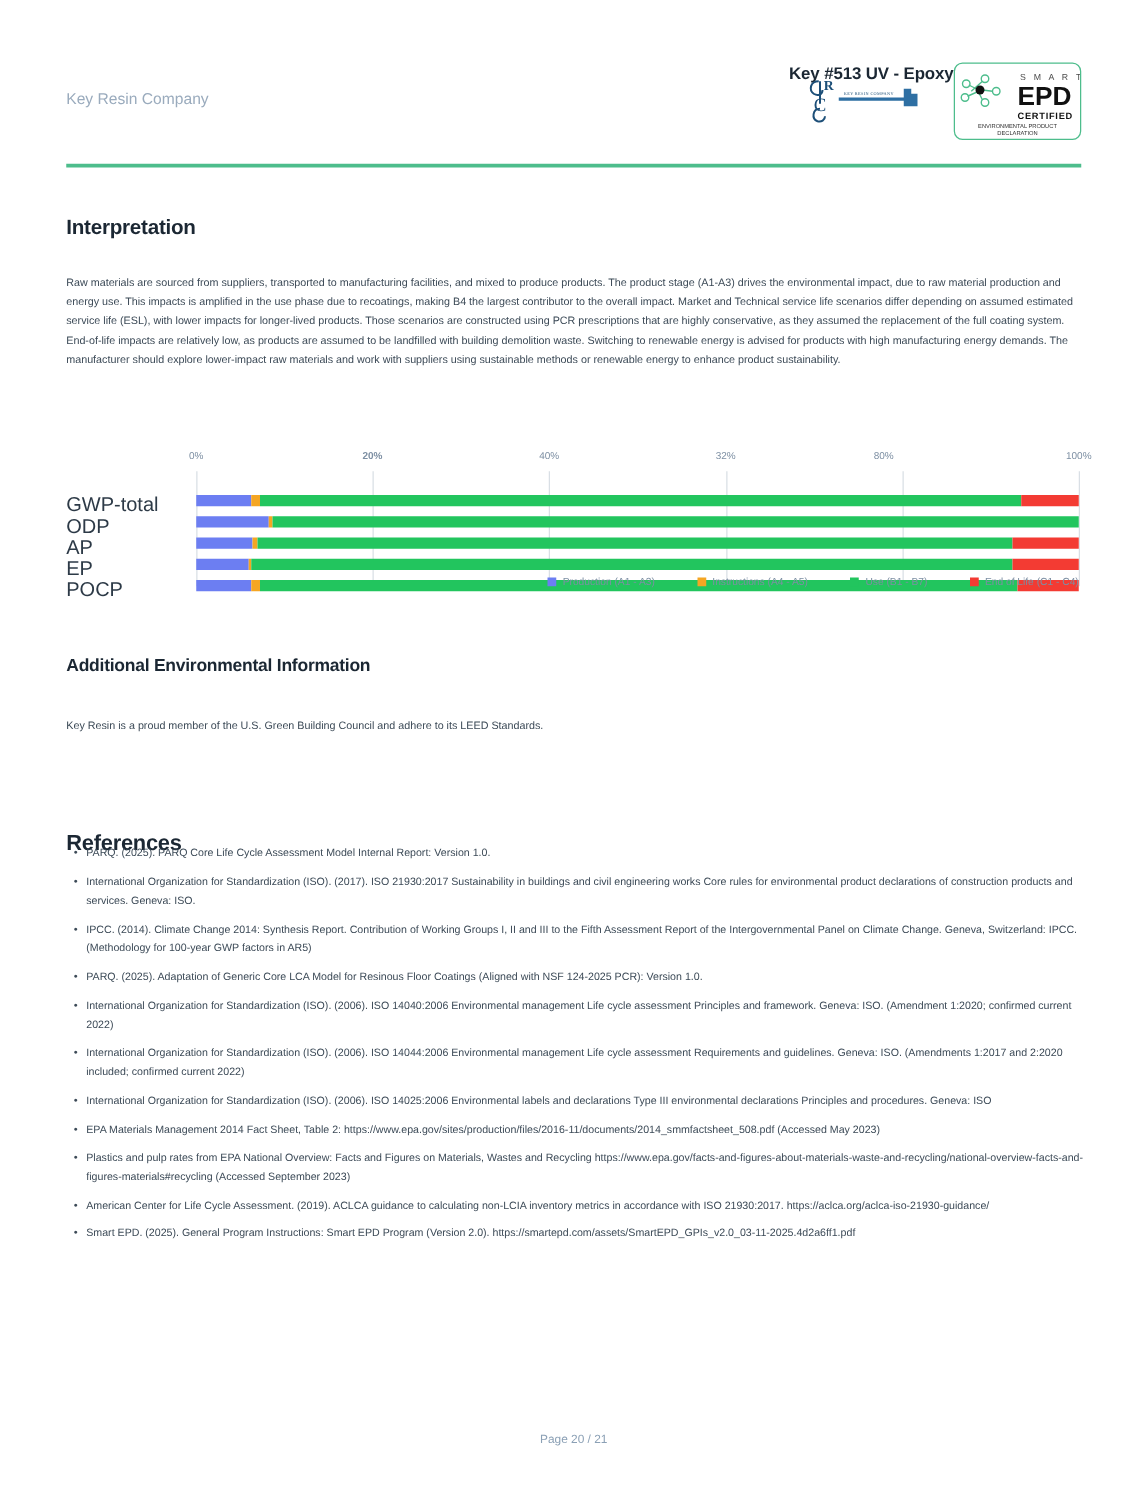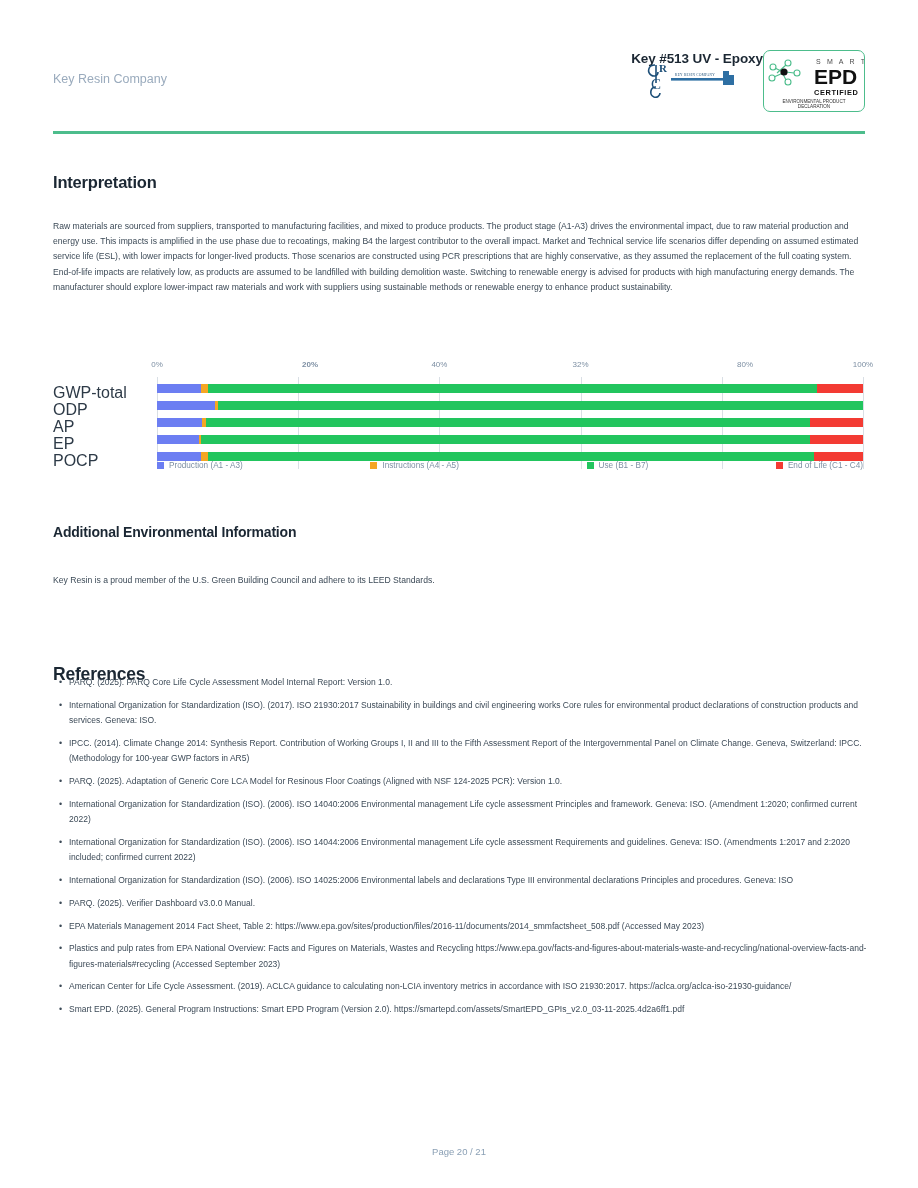--- a/index.html
+++ b/index.html
@@ -105,29 +105,29 @@
     color: #7d8fa3;
     transform: translateX(-50%);
     white-space: nowrap;
   }
   .gridline {
     position: absolute;
     top: 17px;
     width: 1px; height: 92px;
     background: #d9dfe5;
   }
-  .row { position: absolute; left: 0; width: 698px; height: 9px; }
+  .row { position: absolute; left: 0; width: 698px; height: 9px; margin-top: 12px; }
   .row-label-inner { position: absolute; left: -104px; width: 100px; text-align: left; top: 0; }
   .seg { position: absolute; top: 0; height: 9px; }
   .legend {
     position: absolute;
     left: 104px; top: 118px;
     width: 706px;
     display: flex;
-    justify-content: space-between;
+    justify-content: flex-end;
     gap: 34px;
     font-size: 8.2px;
     color: #7d8fa3;
   }
   .legend-item { display: flex; align-items: center; gap: 5px; white-space: nowrap; }
   .legend-swatch { width: 7px; height: 7px; display: inline-block; }
 
   
   .refs {
     position: absolute;
@@ -213,27 +213,27 @@
   </div>
   <div class="hdr-rule"></div>
 
   <h2 class="sec" id="h-interpretation">Interpretation</h2>
   <div class="body-para">Raw materials are sourced from suppliers, transported to manufacturing facilities, and mixed to produce products. The product stage (A1-A3) drives the environmental impact, due to raw material production and energy use. This impacts is amplified in the use phase due to recoatings, making B4 the largest contributor to the overall impact. Market and Technical service life scenarios differ depending on assumed estimated service life (ESL), with lower impacts for longer-lived products. Those scenarios are constructed using PCR prescriptions that are highly conservative, as they assumed the replacement of the full coating system. End-of-life impacts are relatively low, as products are assumed to be landfilled with building demolition waste. Switching to renewable energy is advised for products with high manufacturing energy demands. The manufacturer should explore lower-impact raw materials and work with suppliers using sustainable methods or renewable energy to enhance product sustainability.</div>
 
   <div class="chart">
     <div class="chart-plot" id="chart-plot">
         <div class="axis-label" style="left: 0px;">0%</div>
         <div class="gridline" style="left: 0px;"></div>
-        <div class="axis-label" style="left: 153px; font-weight: bold;">20%</div>
+        <div class="axis-label" style="left: 141px; font-weight: bold;">20%</div>
         <div class="gridline" style="left: 141.2px;"></div>
         <div class="axis-label" style="left: 282.4px;">40%</div>
         <div class="gridline" style="left: 282.4px;"></div>
         <div class="axis-label" style="left: 423.6px;">32%</div>
         <div class="gridline" style="left: 423.6px;"></div>
-        <div class="axis-label" style="left: 588px;">80%</div>
+        <div class="axis-label" style="left: 550px;">80%</div>
         <div class="gridline" style="left: 564.8px;"></div>
         <div class="axis-label" style="left: 706px;">100%</div>
         <div class="gridline" style="left: 706px;"></div>
         <div class="row" style="top: 24px;">
           <div class="row-label-inner">GWP-total</div>
           <div class="seg" title="Production (A1 - A3): 6.2%" style="left: 0px; width: 43.772px; background: rgb(108, 126, 242);"></div>
           <div class="seg" title="Construction (A4 - A5): 1%" style="left: 43.772px; width: 7.06px; background: rgb(245, 166, 35);"></div>
           <div class="seg" title="Use (B1 - B7): 86.3%" style="left: 50.832px; width: 609.278px; background: rgb(34, 197, 94);"></div>
           <div class="seg" title="End of Life (C1 - C4): 6.5%" style="left: 660.11px; width: 45.89px; background: rgb(243, 59, 51);"></div>
         </div>
@@ -290,21 +290,20 @@
 
   <h2 class="sec" id="h-references">References</h2>
   <div class="refs" id="refs-list">
       <div class="ref-item">PARQ. (2025). PARQ Core Life Cycle Assessment Model  Internal Report: Version 1.0.</div>
       <div class="ref-item">International Organization for Standardization (ISO). (2017). ISO 21930:2017  Sustainability in buildings and civil engineering works  Core rules for environmental product declarations of construction products and services. Geneva: ISO.</div>
       <div class="ref-item">IPCC. (2014). Climate Change 2014: Synthesis Report. Contribution of Working Groups I, II and III to the Fifth Assessment Report of the Intergovernmental Panel on Climate Change. Geneva, Switzerland: IPCC. (Methodology for 100-year GWP factors in AR5)</div>
       <div class="ref-item">PARQ. (2025). Adaptation of Generic Core LCA Model for Resinous Floor Coatings (Aligned with NSF 124-2025 PCR): Version 1.0.</div>
       <div class="ref-item">International Organization for Standardization (ISO). (2006). ISO 14040:2006  Environmental management  Life cycle assessment  Principles and framework. Geneva: ISO. (Amendment 1:2020; confirmed current 2022)</div>
       <div class="ref-item">International Organization for Standardization (ISO). (2006). ISO 14044:2006  Environmental management  Life cycle assessment  Requirements and guidelines. Geneva: ISO. (Amendments 1:2017 and 2:2020 included; confirmed current 2022)</div>
       <div class="ref-item">International Organization for Standardization (ISO). (2006). ISO 14025:2006  Environmental labels and declarations  Type III environmental declarations  Principles and procedures. Geneva: ISO</div>
-      <div class="ref-item">PARQ. (2025). Verifier Dashboard v3.0.0 Manual.</div>
       <div class="ref-item">EPA Materials Management 2014 Fact Sheet, Table 2: https://www.epa.gov/sites/production/files/2016-11/documents/2014_smmfactsheet_508.pdf (Accessed May 2023)</div>
       <div class="ref-item">Plastics and pulp rates from EPA National Overview: Facts and Figures on Materials, Wastes and Recycling https://www.epa.gov/facts-and-figures-about-materials-waste-and-recycling/national-overview-facts-and-figures-materials#recycling (Accessed September 2023)</div>
       <div class="ref-item">American Center for Life Cycle Assessment. (2019). ACLCA guidance to calculating non-LCIA inventory metrics in accordance with ISO 21930:2017. https://aclca.org/aclca-iso-21930-guidance/</div>
       <div class="ref-item">Smart EPD. (2025). General Program Instructions: Smart EPD Program (Version 2.0). https://smartepd.com/assets/SmartEPD_GPIs_v2.0_03-11-2025.4d2a6ff1.pdf</div>
     </div>
 
   <div class="footer">
     <span>Page 20 / 21</span>
   </div>
 

